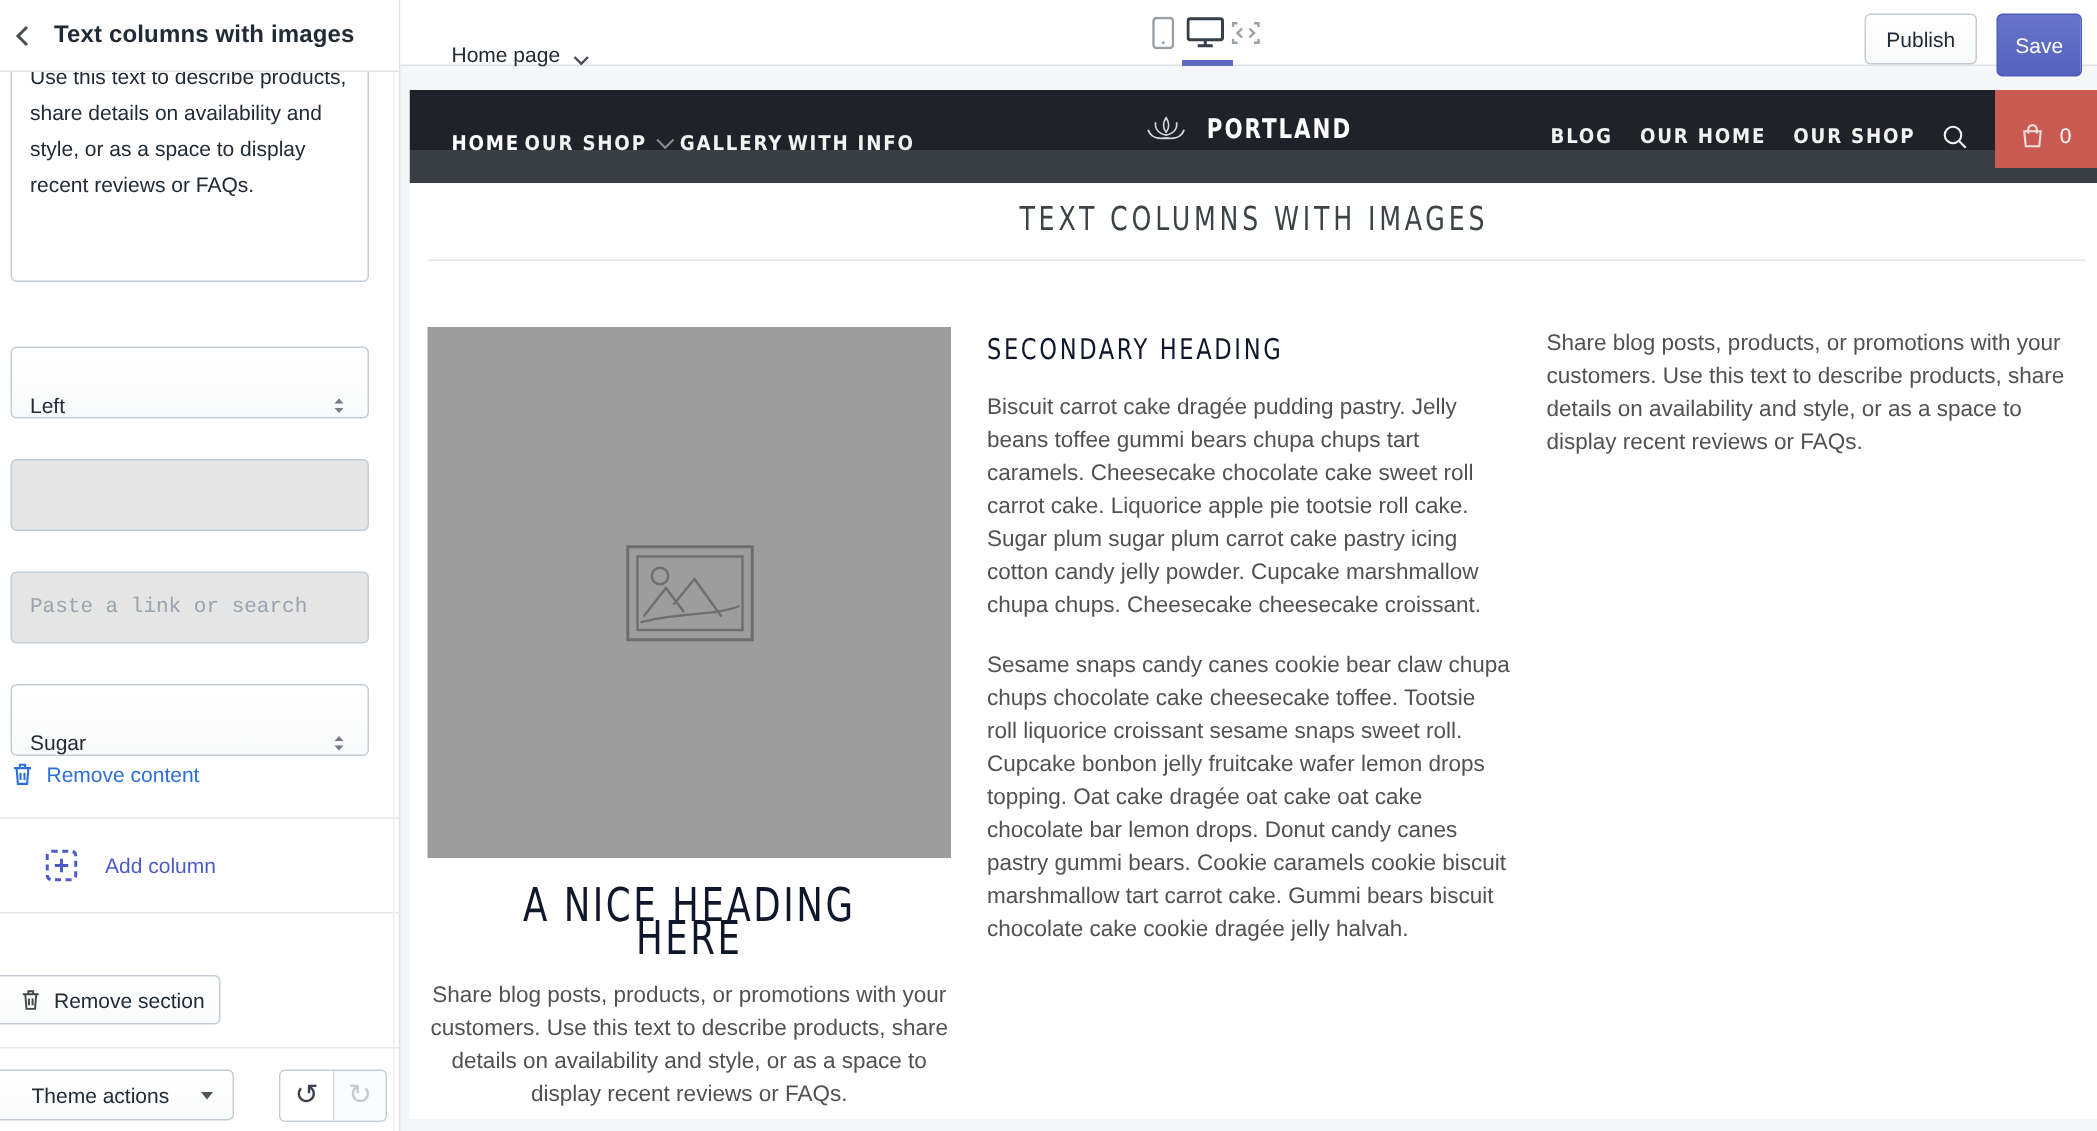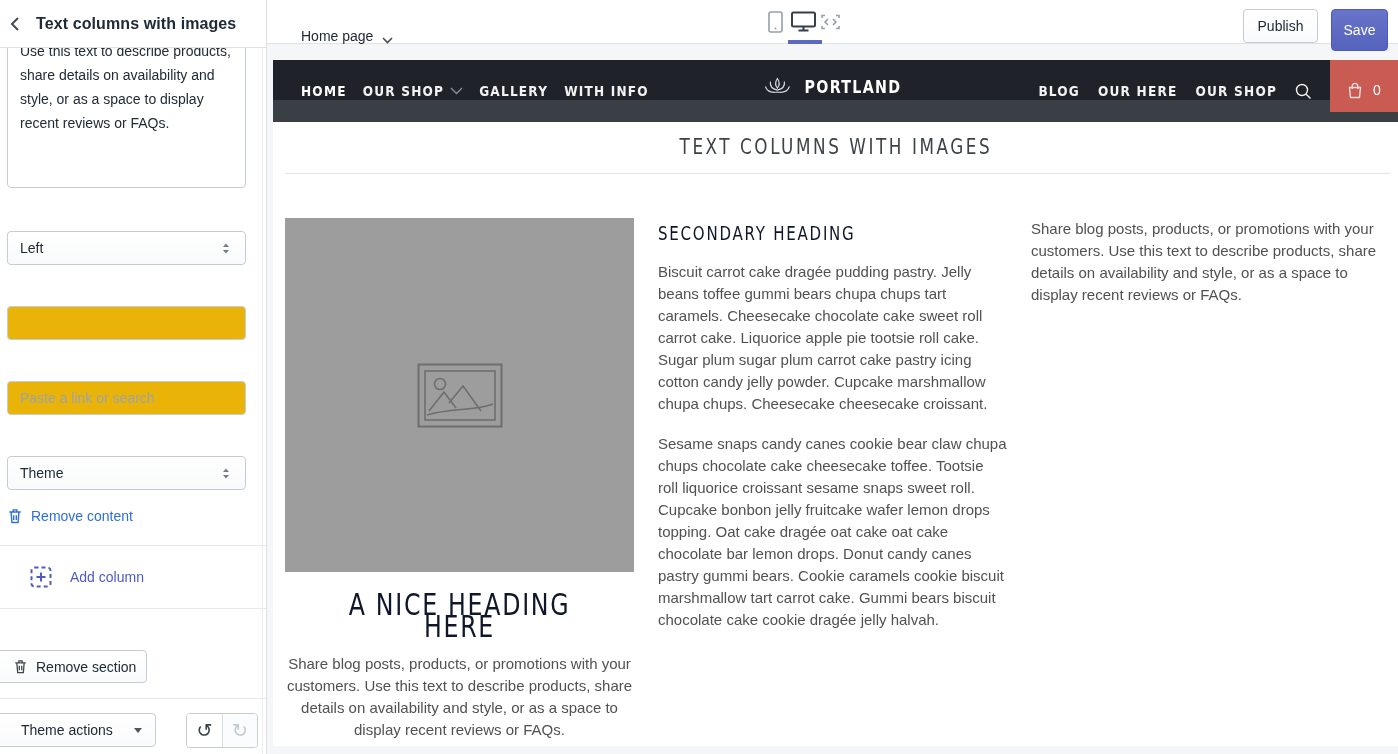--- a/index.html
+++ b/index.html
@@ -15,24 +15,24 @@
     border-bottom:1px solid #dfe3e8; z-index:4; display:flex; align-items:center; padding:0 10px; }
   .back-btn { background:none; border:none; cursor:pointer; width:20px; height:24px;
     display:flex; align-items:center; color:#454c52; }
   .sb-title { font-size:16px; font-weight:700; color:#212b36; margin-left:6px; letter-spacing:.1px; }
 
   .content-ta { position:absolute; left:7px; top:26px; width:239px; height:162px;
     border:1px solid #c4cdd5; border-radius:4px; padding:12px; font-family:"Liberation Sans",sans-serif;
     font-size:14px; line-height:24px; color:#212b36; resize:none; outline:none; z-index:1; }
 
   .f-label { position:absolute; left:8px; font-size:14px; color:#212b36;margin-top:24px; }
-  .select, .t-input { position:absolute; left:7px; width:239px; height:34px;
+  .select, .t-input { position:absolute; left:7px; width:239px; height:48px;
     border:1px solid #c4cdd5; border-radius:4px; background:linear-gradient(#ffffff,#f9fafb);
-    display:flex; align-items:center; padding:0 12px; font-size:14px; color:#212b36; cursor:pointer; }
-  .t-input { background:#eab308; cursor:text; font-family:Liberation Sans, sans-serif; outline:none; }
+    display:flex; align-items:flex-end; padding:0 12px; font-size:14px; color:#212b36; cursor:pointer; }
+  .t-input { background:#e5e5e5; cursor:text; font-family:Liberation Mono, monospace; outline:none; }
   .t-input::placeholder { color:#9aa4af; }
   .select .stepper { margin-left:auto; color:#727d88; }
 
   .link-row { position:absolute; left:8px; display:flex; align-items:center; gap:9px;
     color:#2e6fd8; font-size:14px; text-decoration:none; cursor:pointer; }
   .divider { position:absolute; left:0; right:0; height:1px; background:#e6e8eb; }
 
   .addcol { position:absolute; left:30px; height:34px; display:flex; align-items:center; gap:18px;
     color:#4c5bc6; font-size:14px; text-decoration:none; cursor:pointer; }
 
@@ -66,21 +66,21 @@
     background:linear-gradient(#6774c8,#5563be); border:1px solid #4c5ac0; border-radius:4px;
     font-size:14px; color:#fff; cursor:pointer; font-family:"Liberation Sans",sans-serif; }
 
   
   .preview-area { position:absolute; left:267px; top:44px; right:0; bottom:0; background:#f4f6f8; }
   .frame { position:absolute; left:6px; top:16px; width:1125px; height:686px; background:#fff; overflow:hidden; }
 
   .t-head { position:absolute; left:0; top:0; width:100%; height:62px;
     background:linear-gradient(to bottom,#1f2228 0,#1f2228 40px,#3a3e45 40px,#3a3e45 100%); }
   .cond { font-family:"DejaVu Sans",sans-serif; font-stretch:condensed; }
-  .t-left { position:absolute; left:28px; top:18px; height:26px; display:flex; align-items:center; gap:16px; }
+  .t-left { position:absolute; left:28px; top:18px; height:26px; display:flex; align-items:flex-end; gap:3px; }
   .t-left a, .t-right a { color:#f2f2f2; text-decoration:none; font-size:13.5px; letter-spacing:1.2px;
     font-weight:600; white-space:nowrap; cursor:pointer; display:flex; align-items:center; gap:6px; }
   .t-left a svg { color:#8b9096; }
   .t-logo { position:absolute; left:50%; transform:translateX(-50%); top:14px; height:24px;
     display:flex; align-items:center; gap:7px; color:#fff; }
   .t-logo .logo-text { font-size:18px; font-weight:700; letter-spacing:1.5px; transform:scaleX(.88); }
   .t-right { position:absolute; right:86px; top:18px; height:26px; display:flex; align-items:center; gap:18px; }
   .t-search { color:#c9ccd0; }
   .t-cart { position:absolute; right:0; top:0; width:68px; height:52px; background:#c95b53;
     display:flex; align-items:center; justify-content:center; gap:10px; padding-top:8px;
@@ -123,21 +123,21 @@
     </div>
 
     <label class="f-label" style="top:283px">Button label</label>
     <input class="t-input" style="top: 306px;" value="">
 
     <label class="f-label" style="top:358px">Button link</label>
     <input class="t-input" style="top: 381px;" placeholder="Paste a link or search">
 
     <label class="f-label" style="top:433px">Border style</label>
     <div class="select" style="top:456px">
-      <span>Theme</span>
+      <span>Sugar</span>
       <svg class="stepper" width="14" height="15" viewBox="0 0 14 15">
           <path d="M4 6 L7 2.6 L10 6 Z M4 9 L7 12.4 L10 9 Z" fill="currentColor"></path>
         </svg>
     </div>
 
     <a class="link-row" style="top:508px">
       <svg width="14" height="16" viewBox="0 0 16 18">
           <path d="M1.5 4.5h13M6 4.5V2h4v2.5M3.5 4.5l1 12h7l1-12M6.5 8v5.5M9.5 8v5.5" fill="none" stroke="currentColor" stroke-width="1.6"></path>
         </svg>
       <span>Remove content</span>
@@ -236,21 +236,21 @@
 
         <div class="t-logo cond">
           <svg width="27" height="19" viewBox="0 0 27 19" style="color:#d3d6da">
               <path d="M13.5 1.5c-2.2 3.2-2.2 7 0 9.6 2.2-2.6 2.2-6.4 0-9.6z M6.5 4.5c-.6 4 1.6 7.4 7 8.6 M20.5 4.5c.6 4-1.6 7.4-7 8.6 M1.5 9.5c1.5 4.5 6 6.5 12 5.5 M25.5 9.5c-1.5 4.5-6 6.5-12 5.5" fill="none" stroke="currentColor" stroke-width="1.2"></path>
             </svg>
           <span class="logo-text">PORTLAND</span>
         </div>
 
         <nav class="t-right cond">
           <a>BLOG</a>
-          <a>OUR HERE</a>
+          <a>OUR HOME</a>
           <a>OUR SHOP</a>
           <a class="t-search">
             <svg width="17" height="17" viewBox="0 0 17 17">
                 <circle cx="7" cy="7" r="5.5" fill="none" stroke="currentColor" stroke-width="1.4"></circle>
                 <path d="M11.2 11.2 L15.5 15.5" stroke="currentColor" stroke-width="1.4"></path>
               </svg>
           </a>
         </nav>
 
         <a class="t-cart">

